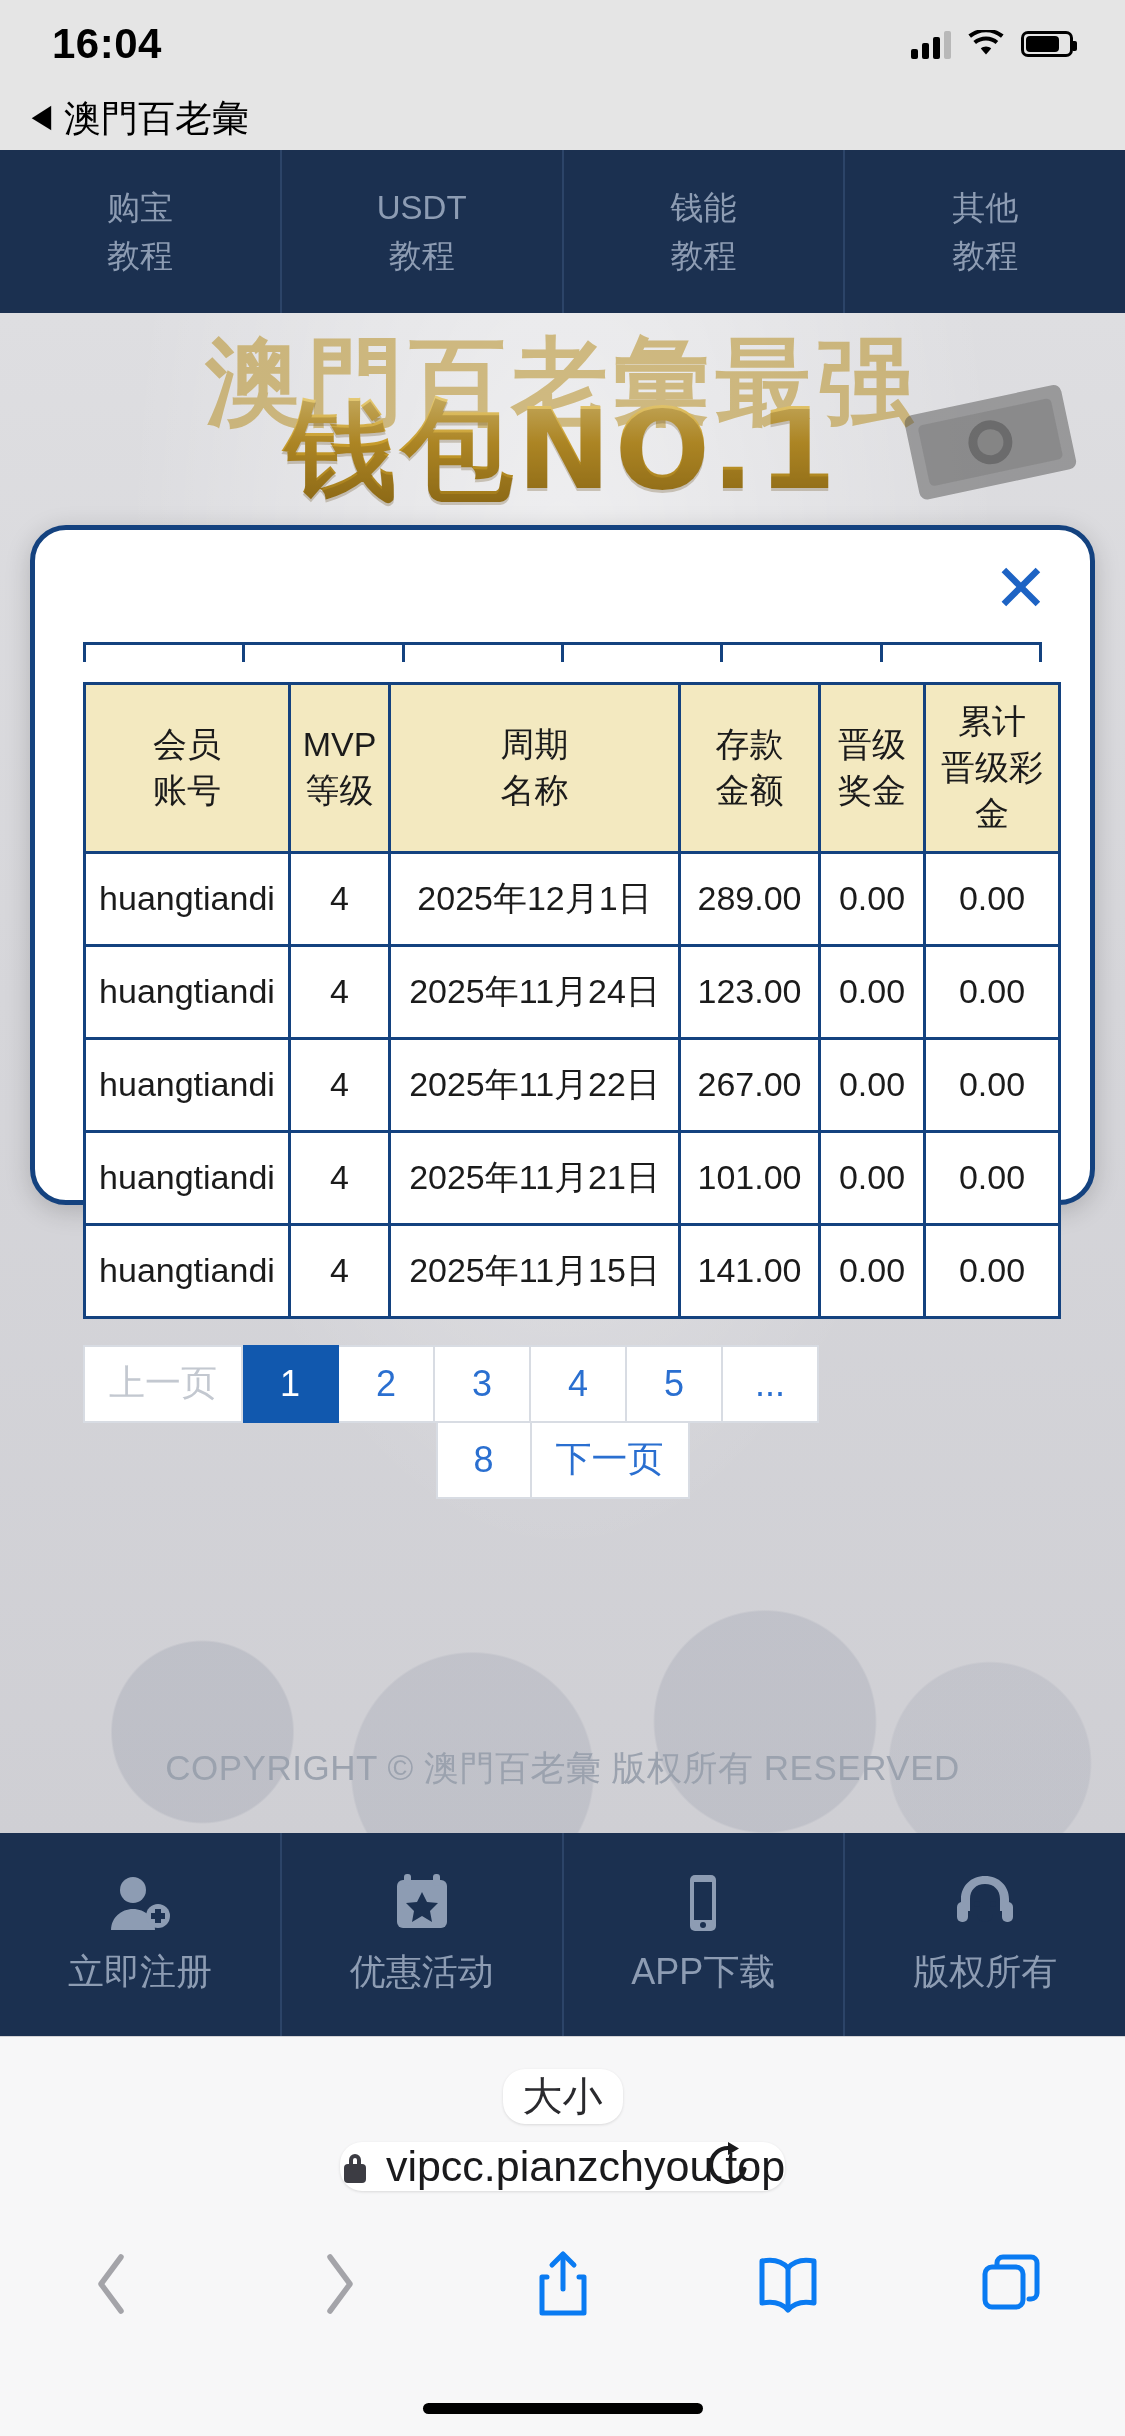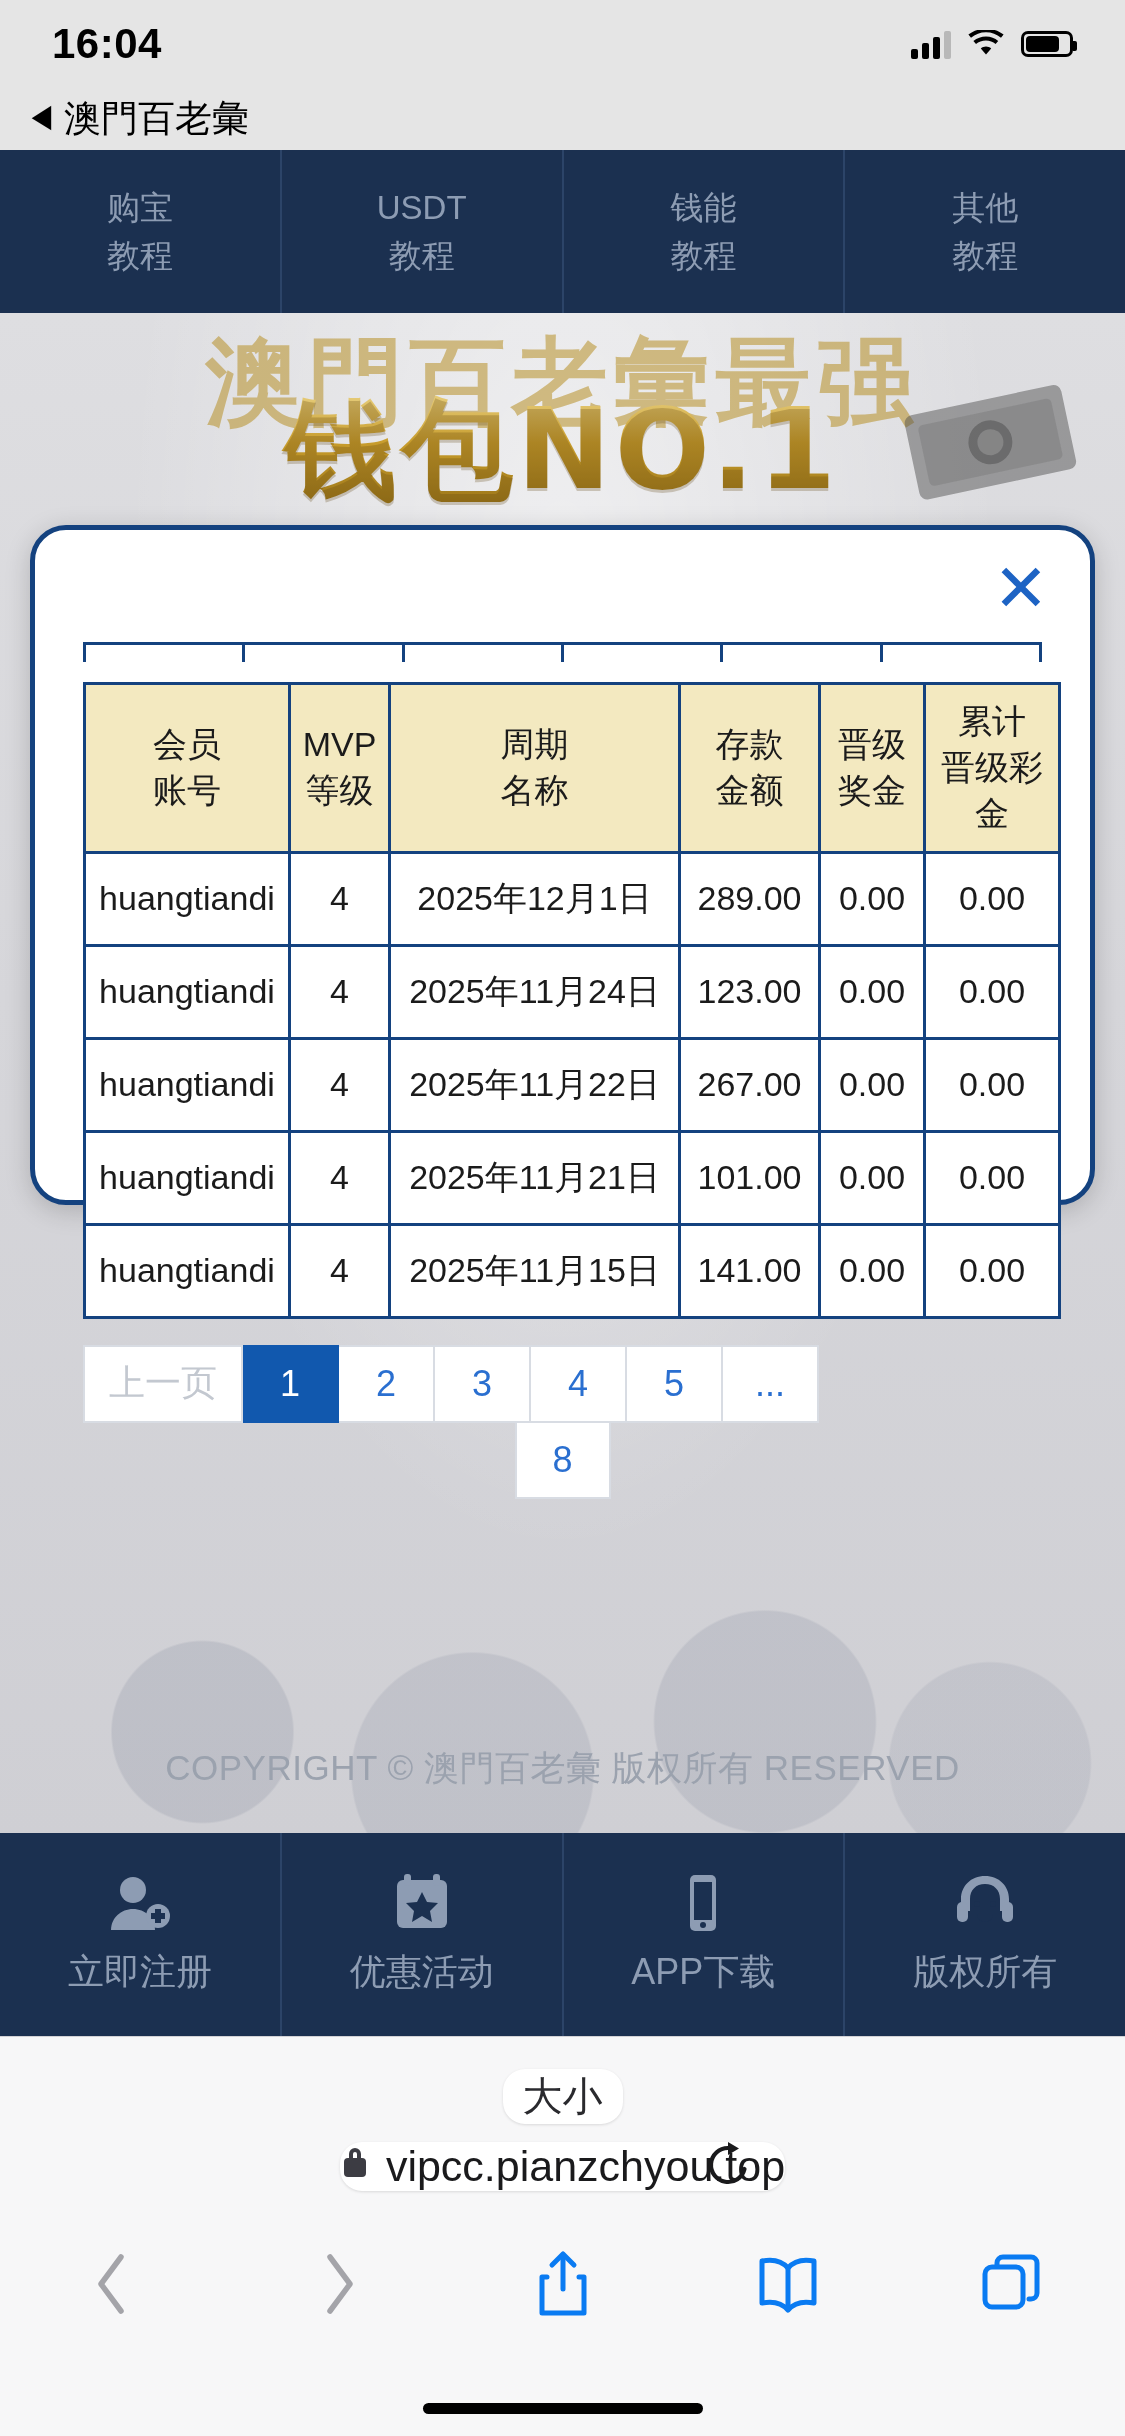--- a/index.html
+++ b/index.html
@@ -197,21 +197,21 @@
     position: absolute; top: 32px; left: 34px; right: 34px; height: 110px;
     display: flex; align-items: center; gap: 18px; flex-direction: column;
   }
   .aa-btn {
     width: 120px; height: 108px; border-radius: 22px; background: #fff;
     display:flex; align-items:center; justify-content:center;
     font-size: 40px; color: #2a2a2e; box-shadow: 0 1px 3px rgba(0,0,0,0.12);
   }
   .urlbar {
     flex: 1; height: 108px; background: #fff; border-radius: 22px;
-    display: flex; align-items: flex-start; justify-content: center;
+    display: flex; align-items: center; justify-content: center;
     position: relative; box-shadow: 0 1px 3px rgba(0,0,0,0.12);
   }
   .lock { width: 30px; height: 38px; margin-right: 16px; }
   .lock svg { width:100%; height:100%; display:block; fill:#3c3c43; }
   .url-text { font-size: 43px; color: #1a1a1c; }
   .reload {
     position: absolute; right: 34px; top: 50%; transform: translateY(-50%);
     width: 46px; height: 50px;
   }
   .reload svg { width: 100%; height: 100%; display:block; }
@@ -396,20 +396,21 @@
             <div class="pg disabled">上一页</div>
             <div class="pg active">1</div>
             <div class="pg">2</div>
             <div class="pg">3</div>
             <div class="pg">4</div>
             <div class="pg">5</div>
             <div class="pg">...</div>
           </div>
           <div class="pager-row2">
             <div class="pg">8</div>
+            <div class="pg">下一页</div>
           </div>
         </div>
       </div>
     </div>
 
     <div class="botnav">
       <div class="bitem">
         <span class="bicon">
           <svg viewBox="0 0 66 62">
             <circle cx="26" cy="18" r="13"></circle>

